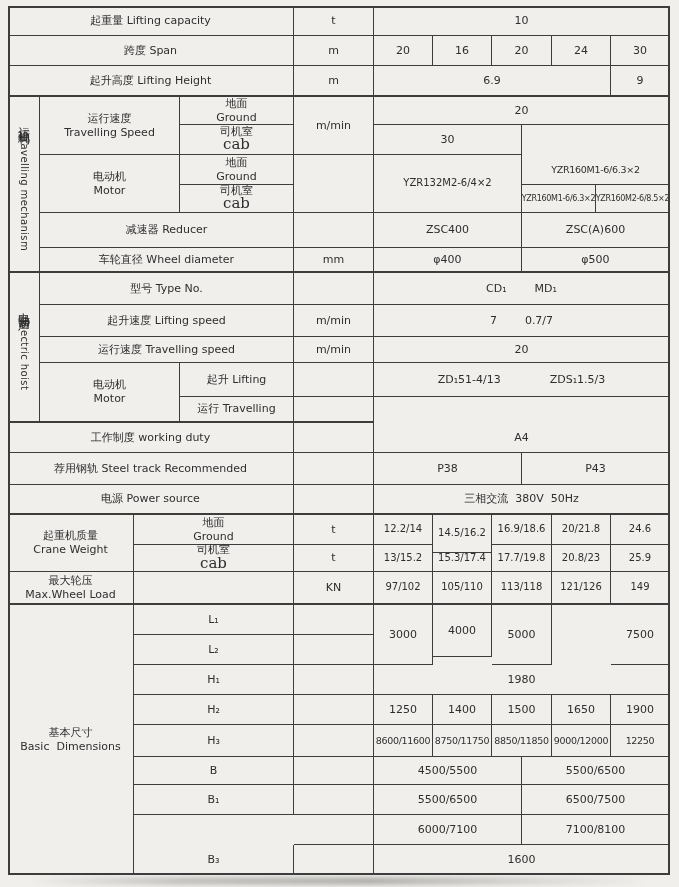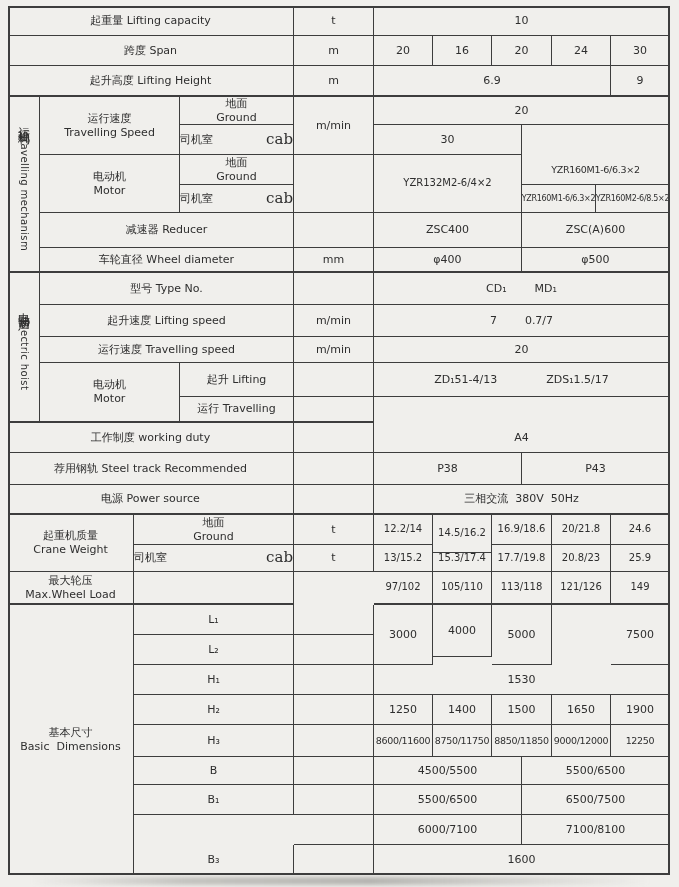--- a/index.html
+++ b/index.html
@@ -19,21 +19,21 @@
     position:absolute;box-sizing:border-box;
     border-right:1px solid #3d3d3d;border-bottom:1px solid #3d3d3d;
     display:flex;align-items:center;justify-content:center;
     text-align:center;white-space:pre;
     font-size:11px;line-height:1.25;color:#2e2e2e;
   }
   .tb{border-bottom-width:2px;}
   .fs10{font-size:10px;}
   .fs9{font-size:9.5px;letter-spacing:-0.3px;}
   .fs8{font-size:8px;letter-spacing:-0.3px;}
-  .colcell{flex-direction:row;line-height:1.05;justify-content:space-between;}
+  .colcell{flex-direction:column;line-height:1.05;}
   .cabtxt{font-family:"DejaVu Serif","Liberation Serif",serif;font-size:15px;}
   .vcell{writing-mode:vertical-lr;text-orientation:mixed;}
   .vcn{font-size:12px;letter-spacing:2px;}
   .ven{font-size:10px;letter-spacing:0.4px;margin-inline-start:9px;}
   .smudge{
     position:absolute;left:30px;top:877px;width:620px;height:8px;
     background:linear-gradient(90deg,rgba(150,150,145,0) 0%,rgba(140,140,135,.45) 25%,rgba(120,120,115,.5) 55%,rgba(150,150,145,.2) 85%,rgba(150,150,145,0) 100%);
     filter:blur(2px);border-radius:4px;
   }
 </style>
@@ -115,21 +115,21 @@
     <div class="cell" style="left:366px;top:299px;width:296px;height:32px">7        0.7/7</div>
 
     <div class="cell" style="left:32px;top:331px;width:254px;height:26px">运行速度 Travelling speed</div>
     <div class="cell" style="left:286px;top:331px;width:80px;height:26px">m/min</div>
     <div class="cell" style="left:366px;top:331px;width:296px;height:26px">20</div>
 
     <div class="cell tb" style="left:32px;top:357px;width:140px;height:60px">电动机
 Motor</div>
     <div class="cell" style="left:172px;top:357px;width:114px;height:34px">起升 Lifting</div>
     <div class="cell" style="left:286px;top:357px;width:80px;height:34px"></div>
-    <div class="cell" style="left:366px;top:357px;width:296px;height:34px">ZD₁51-4/13              ZDS₁1.5/17</div>
+    <div class="cell" style="left:366px;top:357px;width:296px;height:34px">ZD₁51-4/13              ZDS₁1.5/3</div>
     <div class="cell tb" style="left:172px;top:391px;width:114px;height:26px">运行 Travelling</div>
     <div class="cell tb" style="left:286px;top:391px;width:80px;height:26px"></div>
 
     <div class="cell" style="left:0px;top:417px;width:286px;height:30px">工作制度 working duty</div>
     <div class="cell" style="left:286px;top:417px;width:80px;height:30px"></div>
     <div class="cell" style="left:366px;top:417px;width:296px;height:30px">A4</div>
 
     <div class="cell" style="left:0px;top:447px;width:286px;height:32px">荐用钢轨 Steel track Recommended</div>
     <div class="cell" style="left:286px;top:447px;width:80px;height:32px"></div>
     <div class="cell" style="left:366px;top:447px;width:148px;height:32px">P38</div>
@@ -156,41 +156,42 @@
     <div class="cell" style="left:286px;top:539px;width:80px;height:27px">t</div>
     <div class="cell fs10" style="left:366px;top:539px;width:59px;height:27px">13/15.2</div>
     <div class="cell fs10" style="left:425px;top:539px;width:59px;height:27px">15.3/17.4</div>
     <div class="cell fs10" style="left:484px;top:539px;width:60px;height:27px">17.7/19.8</div>
     <div class="cell fs10" style="left:544px;top:539px;width:59px;height:27px">20.8/23</div>
     <div class="cell fs10" style="left:603px;top:539px;width:59px;height:27px">25.9</div>
 
     <div class="cell tb" style="left:0px;top:566px;width:126px;height:33px">最大轮压
 Max.Wheel Load</div>
     <div class="cell tb" style="left:126px;top:566px;width:160px;height:33px"></div>
+    <div class="cell tb" style="left:286px;top:566px;width:80px;height:33px">KN</div>
     <div class="cell tb fs10" style="left:366px;top:566px;width:59px;height:33px">97/102</div>
     <div class="cell tb fs10" style="left:425px;top:566px;width:59px;height:33px">105/110</div>
     <div class="cell tb fs10" style="left:484px;top:566px;width:60px;height:33px">113/118</div>
     <div class="cell tb fs10" style="left:544px;top:566px;width:59px;height:33px">121/126</div>
     <div class="cell tb fs10" style="left:603px;top:566px;width:59px;height:33px">149</div>
 
     <div class="cell" style="left:0px;top:599px;width:126px;height:270px">基本尺寸
 Basic  Dimensions</div>
 
     <div class="cell" style="left:126px;top:599px;width:160px;height:30px">L₁</div>
     <div class="cell" style="left:286px;top:599px;width:80px;height:30px"></div>
     <div class="cell" style="left:366px;top:599px;width:59px;height:60px">3000</div>
     <div class="cell" style="left:425px;top:599px;width:59px;height:52px">4000</div>
     <div class="cell" style="left:484px;top:599px;width:60px;height:60px">5000</div>
     <div class="cell" style="left:603px;top:599px;width:59px;height:60px">7500</div>
     <div class="cell" style="left:126px;top:629px;width:160px;height:30px">L₂</div>
     <div class="cell" style="left:286px;top:629px;width:80px;height:30px"></div>
 
     <div class="cell" style="left:126px;top:659px;width:160px;height:30px">H₁</div>
     <div class="cell" style="left:286px;top:659px;width:80px;height:30px"></div>
-    <div class="cell" style="left:366px;top:659px;width:296px;height:30px">1530</div>
+    <div class="cell" style="left:366px;top:659px;width:296px;height:30px">1980</div>
 
     <div class="cell" style="left:126px;top:689px;width:160px;height:30px">H₂</div>
     <div class="cell" style="left:286px;top:689px;width:80px;height:30px"></div>
     <div class="cell" style="left:366px;top:689px;width:59px;height:30px">1250</div>
     <div class="cell" style="left:425px;top:689px;width:59px;height:30px">1400</div>
     <div class="cell" style="left:484px;top:689px;width:60px;height:30px">1500</div>
     <div class="cell" style="left:544px;top:689px;width:59px;height:30px">1650</div>
     <div class="cell" style="left:603px;top:689px;width:59px;height:30px">1900</div>
 
     <div class="cell" style="left:126px;top:719px;width:160px;height:32px">H₃</div>

